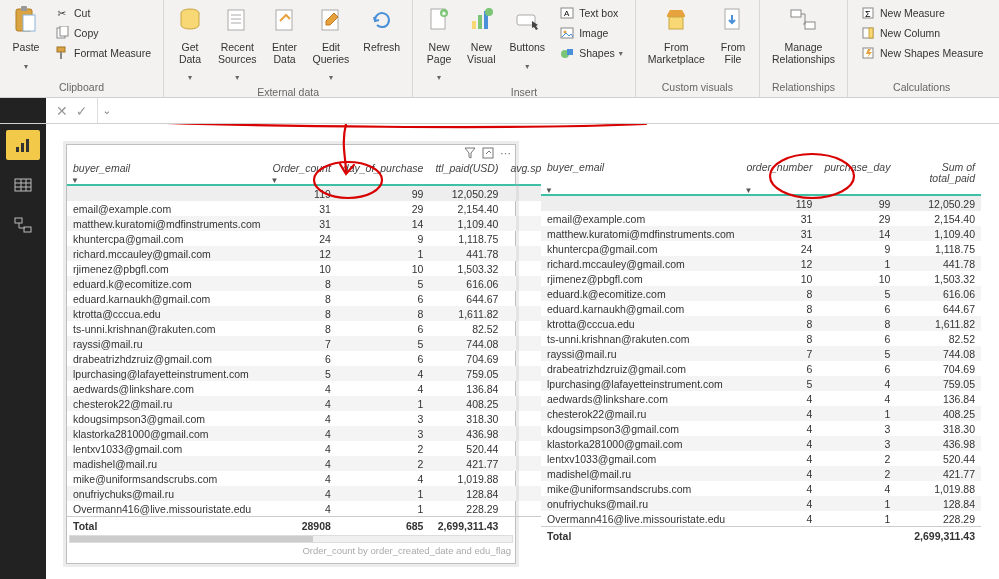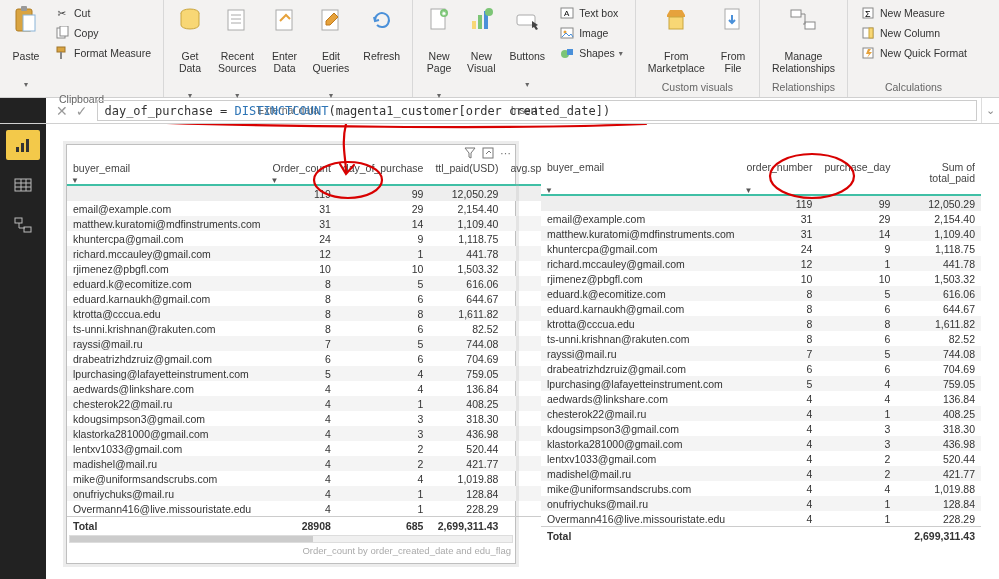--- a/index.html
+++ b/index.html
@@ -2,21 +2,21 @@
 <html><head>
 <meta charset="utf-8">
 <style>
   * { box-sizing: border-box; margin: 0; padding: 0; }
   body { font-family: "Segoe UI", Tahoma, sans-serif; font-size: 11px; background: #fff; color: #333; width: 999px; height: 579px; overflow: hidden; position: relative; }
   
   
   .ribbon { display: flex; background: #f3f2f1; border-bottom: 1px solid #d0d0d0; height: 98px; }
   .group { border-right: 1px solid #d8d8d8; padding: 4px 8px 2px; display: flex; flex-direction: column; justify-content: space-between; align-items: center; }
   .group-items { display: flex; gap: 6px; align-items: flex-start; }
-  .big-btn { display: flex; flex-direction: column; align-items: center; gap: 17px; padding: 2px 4px; cursor: pointer; }
+  .big-btn { display: flex; flex-direction: column; align-items: center; gap: 8px; padding: 2px 4px; cursor: pointer; }
   .big-btn .ico { width: 28px; height: 28px; display: flex; align-items: center; justify-content: center; }
   .big-btn .lbl { font-size: 10.5px; text-align: center; line-height: 1.1; }
   .small-btns { display: flex; flex-direction: column; gap: 2px; }
   .small-btn { display: flex; align-items: center; gap: 4px; font-size: 10.5px; padding: 1px 4px; cursor: pointer; }
   .small-btn .ico { width: 16px; height: 16px; display: flex; align-items: center; justify-content: center; }
   .group-label { font-size: 10.5px; color: #666; padding-top: 2px; padding-bottom: 2px; }
   .caret { font-size: 8px; color: #666; }
 
   svg { display: block; }
 
@@ -36,21 +36,21 @@
   .rail-btn.active { background: #f3c94a; color:#333; border-radius:2px; }
 
   .canvas { flex:1; position:relative; background:#fff; padding:6px 10px; overflow:hidden; }
 
   .visual { position:absolute; background:#fff; }
   .visual.selected { border:1px solid #bfbfbf; outline: 3px solid rgba(180,180,180,.25); }
   .visual-header { height:16px; display:flex; justify-content:flex-end; align-items:center; gap:6px; padding:0 4px; color:#777; }
   .visual-header .hi { font-size:11px; cursor:pointer; }
   
   .dtable { width:100%; border-collapse:collapse; font-size:10.5px; }
-  .dtable th { text-align:right; font-weight:400; color:#444; padding:2px 6px 10px; border-bottom:2px solid #3fbfa5; position:relative; line-height:1.05; vertical-align:top; }
+  .dtable th { text-align:right; font-weight:400; color:#444; padding:2px 6px 10px; border-bottom:2px solid #3fbfa5; position:relative; line-height:1.05; vertical-align:top;font-style:italic; }
   .dtable th:first-child { text-align:left; }
   .dtable th .sort { position:absolute; bottom:-1px; left:4px; font-size:8px; color:#555; }
   .dtable td { padding:1.5px 6px; text-align:right; color:#333; }
   .dtable td:first-child { text-align:left; }
   .dtable tr.alt td { background:#f4f4f4; }
   .dtable tr.sumrow td { background:#eee; }
   .dtable tfoot td { border-top:1px solid #ccc; font-weight:700; padding:3px 6px;margin-left:44px; }
   .caption { font-size:9.5px; color:#aaa; padding:2px 4px;text-align:right; }
   .scroll-x { height:8px; background:#f0f0f0; border:1px solid #ddd; position:relative; margin:0 2px; }
   .scroll-x .thumb { position:absolute; height:100%; background:#ccc; }
@@ -300,35 +300,34 @@
             </span>
             <span>New Column</span>
           </div>
         <div class="small-btn">
             <span class="ico">
               <svg width="14" height="14">
                 <rect x="2" y="2" width="10" height="10" fill="#fff" stroke="#888"></rect>
                 <path d="M7 3l-2 5h3l-2 4 5-6h-3l2-3z" fill="#e6a23c"></path>
               </svg>
             </span>
-            <span>New Quick Format</span>
+            <span>New Shapes Measure</span>
           </div>
       </div>
     </div>
     <div class="group-label">Calculations</div>
   </div>
 </div>
 
 <div class="formula-row">
   <div class="left-rail-top"></div>
   <div class="fx-controls">
     <span class="fx-x">✕</span>
     <span class="fx-check">✓</span>
   </div>
-  <div class="formula-input"><span>day_of_purchase = </span><span class="tok-fn">DISTINCTCOUNT</span><span>(magenta1_customer[order created_date])</span></div>
   <div class="formula-drop">⌄</div>
 </div>
 
 <div class="main">
   <div class="left-rail">
     <div class="rail-btn active">
         <svg width="20" height="16">
           <rect x="3" y="10" width="3" height="5" fill="#333"></rect>
           <rect x="8" y="6" width="3" height="9" fill="#333"></rect>
           <rect x="13" y="2" width="3" height="13" fill="#333"></rect>

